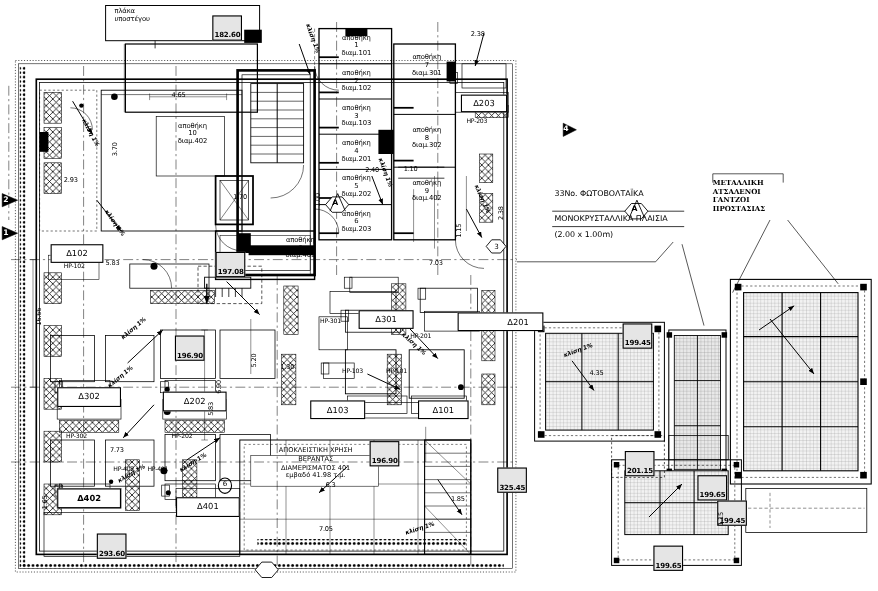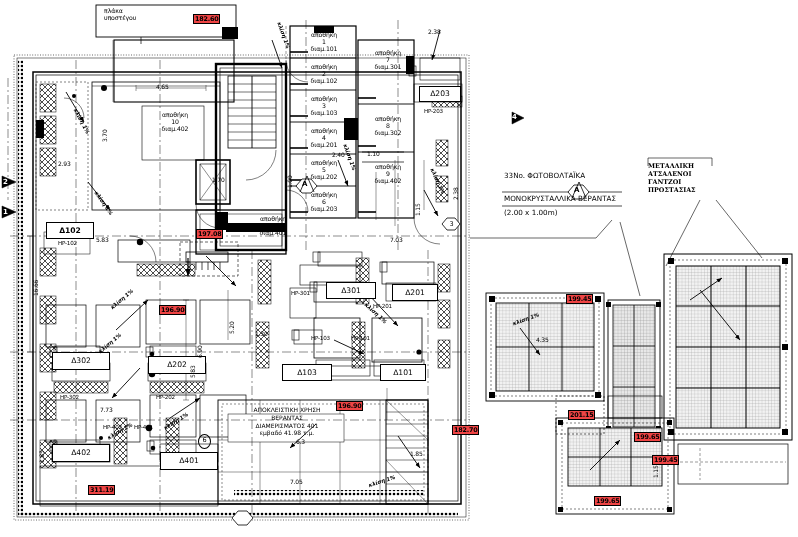--- a/index.html
+++ b/index.html
@@ -6,22 +6,22 @@
   body{width:798px;height:537px;overflow:hidden;
        font-family:"DejaVu Sans","Liberation Sans",sans-serif;color:#000;}
   #stage{position:relative;width:798px;height:537px;background:#fff;}
   svg{position:absolute;top:0;left:0;}
   .lbl{position:absolute;font-size:6.2px;line-height:1.12;white-space:pre;letter-spacing:-0.1px;}
   .lbl.c{text-align:center;}
   .boxlbl{position:absolute;font-size:7.6px;text-align:center;
           border:1px solid #000;background:#fff;line-height:1;
           display:flex;align-items:center;justify-content:center;}
   .hp{position:absolute;font-size:5.6px;letter-spacing:-0.2px;white-space:nowrap;}
-  .elev{position:absolute;font-size:6.4px;font-weight:bold;background:#ef4444;
-        border:1px solid #000;border-bottom:1.4px solid #000;padding:0 1px 0 1px;
+  .elev{position:absolute;font-size:6.4px;font-weight:bold;background:#e5e5e5;
+        border:1px solid #000;border-bottom:1.4px solid #000;padding:13px 1px 0 1px;
         white-space:nowrap;letter-spacing:-0.2px;}
   .dim{position:absolute;font-size:6px;white-space:nowrap;letter-spacing:-0.2px;}
   .dimv{position:absolute;font-size:6px;white-space:nowrap;
         transform:rotate(-90deg);transform-origin:0 0;letter-spacing:-0.2px;}
   .slope{position:absolute;font-size:5.4px;font-style:italic;font-weight:bold;
          white-space:nowrap;letter-spacing:-0.1px;}
   .note{position:absolute;font-size:7.2px;line-height:1.35;white-space:pre;}
   .note2{position:absolute;font-family:"DejaVu Serif","Liberation Serif",serif;
          font-size:6.4px;font-weight:bold;line-height:1.25;white-space:pre;}
   .verbox{position:absolute;font-size:6px;text-align:center;line-height:1.3;white-space:pre;}
@@ -432,21 +432,21 @@
     <line x1="362" y1="152" x2="404" y2="152" stroke-width="0.7"></line>
     <line x1="362" y1="162" x2="404" y2="162" stroke-width="0.7"></line>
 
   </g>
 </svg>
 
 <div class="lbl" style="left:104px;top:8px;">πλάκα
 υποστέγου</div>
 
 <div class="note" style="left:504px;top:171px;">33No. ΦΩΤΟΒΟΛΤΑΪΚΑ</div>
-<div class="note" style="left:504px;top:194px;">ΜΟΝΟΚΡΥΣΤΑΛΛΙΚΑ ΒΕΡΑΝΤΑΣ</div>
+<div class="note" style="left:504px;top:194px;">ΜΟΝΟΚΡΥΣΤΑΛΛΙΚΑ ΠΛΑΙΣΙΑ</div>
 <div class="note" style="left:504px;top:208px;">(2.00 x 1.00m)</div>
 
 <div class="note2" style="left:648px;top:162px;">ΜΕΤΑΛΛΙΚΗ
 ΑΤΣΑΛΕΝΟΙ
 ΓΑΝΤΖΟΙ
 ΠΡΟΣΤΑΣΙΑΣ</div>
 
 <div class="lbl c" style="left:300px;top:32px;width:48px;">αποθήκη
 1
 διαμ.101</div>
@@ -474,61 +474,61 @@
 <div class="lbl c" style="left:366px;top:164px;width:44px;">αποθήκη
 9
 διαμ.402</div>
 <div class="lbl c" style="left:150px;top:112px;width:50px;">αποθήκη
 10
 διαμ.402</div>
 <div class="lbl c" style="left:248px;top:216px;width:50px;">αποθήκη
 6
 διαμ.401</div>
 
-<div class="boxlbl" style="left:46px;top:222px;width:46px;height:15px;font-weight:bold;">Δ102</div>
+<div class="boxlbl" style="left:46px;top:222px;width:46px;height:15px;">Δ102</div>
 <div class="hp" style="left:58px;top:240px;">HP-102</div>
 
 <div class="boxlbl" style="left:52px;top:352px;width:56px;height:16px;">Δ302</div>
 <div class="hp" style="left:60px;top:394px;">HP-302</div>
 
 <div class="boxlbl" style="left:148px;top:356px;width:56px;height:16px;">Δ202</div>
 <div class="hp" style="left:156px;top:394px;">HP-202</div>
 
-<div class="boxlbl" style="left:52px;top:444px;width:56px;height:16px;">Δ402</div>
+<div class="boxlbl" style="left:52px;top:444px;width:56px;height:16px;font-weight:bold;">Δ402</div>
 <div class="hp" style="left:103px;top:424px;">HP-402</div>
 
 <div class="boxlbl" style="left:160px;top:452px;width:56px;height:16px;">Δ401</div>
 <div class="hp" style="left:134px;top:424px;">HP-401</div>
 
 <div class="boxlbl" style="left:326px;top:282px;width:48px;height:15px;">Δ301</div>
 <div class="hp" style="left:291px;top:290px;">HP-301</div>
 
-<div class="boxlbl" style="left:392px;top:284px;width:44px;height:15px;">Δ201</div>
+<div class="boxlbl" style="left:416px;top:284px;width:44px;height:15px;padding-left:32px;">Δ201</div>
 <div class="hp" style="left:373px;top:303px;">HP-201</div>
 
 <div class="boxlbl" style="left:282px;top:364px;width:48px;height:15px;">Δ103</div>
 <div class="hp" style="left:311px;top:335px;">HP-103</div>
 
 <div class="boxlbl" style="left:380px;top:364px;width:44px;height:15px;">Δ101</div>
 <div class="hp" style="left:351px;top:335px;">HP-101</div>
 
 <div class="boxlbl" style="left:419px;top:86px;width:40px;height:14px;">Δ203</div>
 <div class="hp" style="left:424px;top:108px;">HP-203</div>
 
 <div class="verbox" style="left:230px;top:406px;width:114px;">ΑΠΟΚΛΕΙΣΤΙΚΗ ΧΡΗΣΗ
 ΒΕΡΑΝΤΑΣ
 ΔΙΑΜΕΡΙΣΜΑΤΟΣ 401
 εμβαδό 41.98 τ.μ.</div>
 
 <div class="elev" style="left:193px;top:14px;">182.60</div>
 <div class="elev" style="left:196px;top:229px;">197.08</div>
 <div class="elev" style="left:159px;top:305px;">196.90</div>
 <div class="elev" style="left:336px;top:401px;">196.90</div>
-<div class="elev" style="left:88px;top:485px;">311.19</div>
-<div class="elev" style="left:452px;top:425px;">182.70</div>
+<div class="elev" style="left:88px;top:485px;">293.60</div>
+<div class="elev" style="left:452px;top:425px;">325.45</div>
 <div class="elev" style="left:566px;top:294px;">199.45</div>
 <div class="elev" style="left:568px;top:410px;">201.15</div>
 <div class="elev" style="left:634px;top:432px;">199.65</div>
 <div class="elev" style="left:652px;top:455px;">199.45</div>
 <div class="elev" style="left:594px;top:496px;">199.65</div>
 
 <div class="dim" style="left:156px;top:83px;">4.65</div>
 <div class="dimv" style="left:101px;top:142px;">3.70</div>
 <div class="dim" style="left:58px;top:160px;">2.93</div>
 <div class="dim" style="left:96px;top:236px;">5.83</div>

